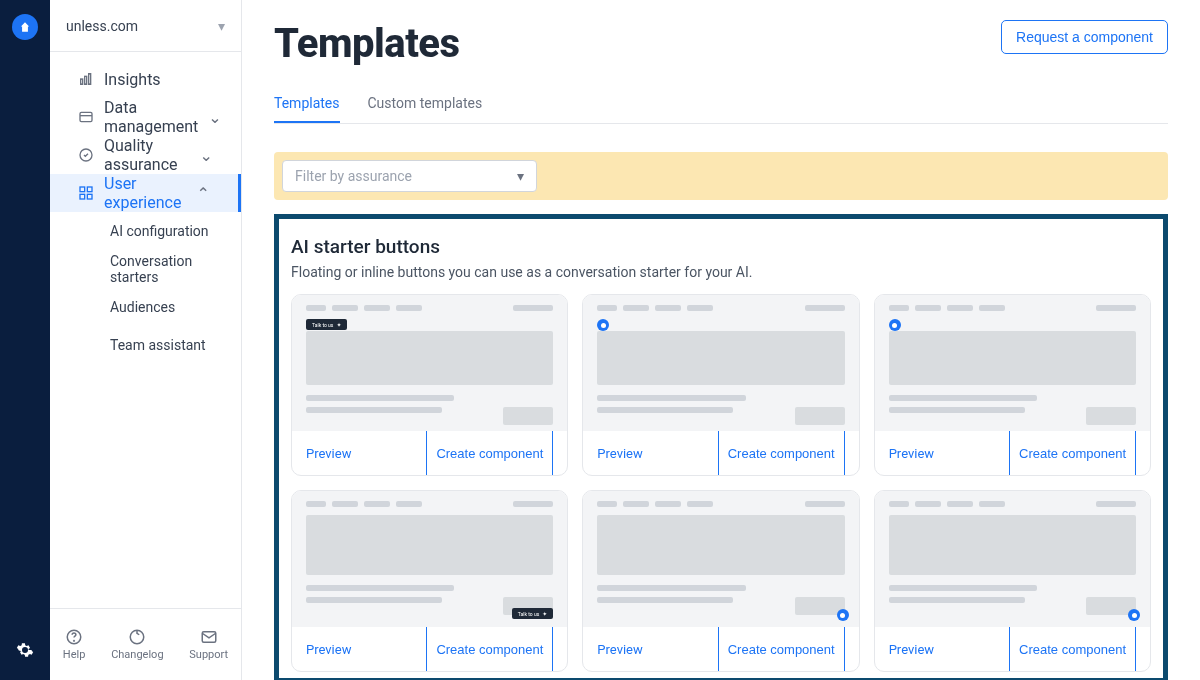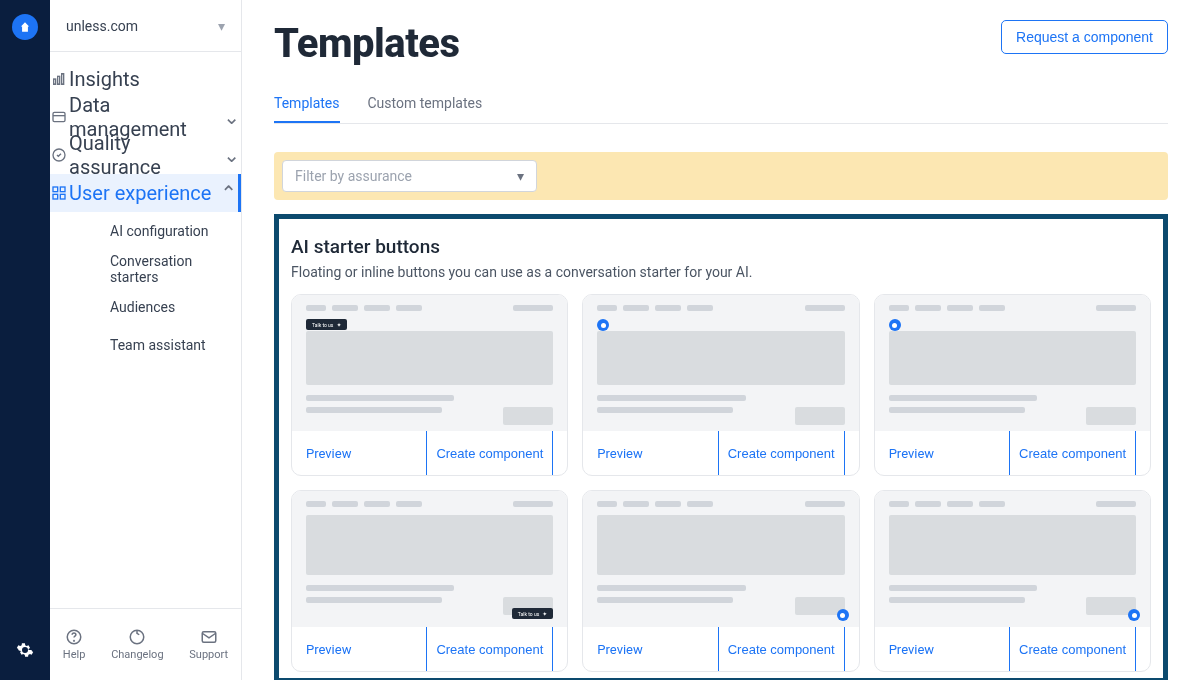--- a/index.html
+++ b/index.html
@@ -4,21 +4,21 @@
 <style>
 * { box-sizing: border-box; margin: 0; padding: 0; }
 body { font-family: -apple-system, BlinkMacSystemFont, "Segoe UI", Roboto, sans-serif; background: #fff; width: 1200px; height: 680px; overflow: hidden; display: flex; }
 .rail { width: 50px; background: #0a1e3e; display: flex; flex-direction: column; align-items: center; padding-top: 14px; position: relative; }
 .rail-logo { width: 26px; height: 26px; background: #1d74f5; border-radius: 50%; display: flex; align-items: center; justify-content: center; }
 .rail-logo svg { width: 14px; height: 14px; }
 .rail-gear { position: absolute; bottom: 20px; color: #fff; width: 20px; height: 20px; display: flex; align-items: center; justify-content: center; cursor: pointer; }
 .sidebar { width: 192px; background: #fff; border-right: 1px solid #e5e7eb; display: flex; flex-direction: column; }
 .org-switch { height: 52px; display: flex; align-items: center; justify-content: space-between; padding: 0 16px; border-bottom: 1px solid #e5e7eb; cursor: pointer; font-size: 14px; color: #374151; }
 .nav { flex: 1; padding-top: 8px; }
-.nav-item { height: 38px; display: flex; align-items: center; padding: 0 1px; font-size: 20px; color: #374151; cursor: pointer; gap: 2px; }
+.nav-item { height: 38px; display: flex; align-items: center; padding: 0 28px; font-size: 16px; color: #374151; cursor: pointer; gap: 10px; }
 .nav-item .chev { margin-left: auto; color: #6b7280; }
 .nav-item.active { background: #eaf2fe; color: #1d74f5; border-right: 3px solid #1d74f5; }
 .nav-sub { height: 38px; display: flex; align-items: center; padding-left: 60px; font-size: 14px; color: #374151; cursor: pointer; }
 .sidebar-footer { height: 72px; border-top: 1px solid #e5e7eb; display: flex; align-items: center; justify-content: space-around; }
 .foot-btn { display: flex; flex-direction: column; align-items: center; gap: 2px; font-size: 11px; color: #6b7280; cursor: pointer; }
 .main { flex: 1; padding: 20px 32px 0 32px; overflow: hidden; }
 .header-row { display: flex; justify-content: space-between; align-items: flex-start; }
 h1 { font-size: 40px; font-weight: 800; color: #1f2937; letter-spacing: -0.5px; }
 .req-btn { border: 1px solid #1d74f5; color: #1d74f5; background: #fff; padding: 8px 14px; border-radius: 5px; font-size: 14px; cursor: pointer; }
 .tabs { display: flex; gap: 28px; border-bottom: 1px solid #e5e7eb; margin-top: 18px; }

